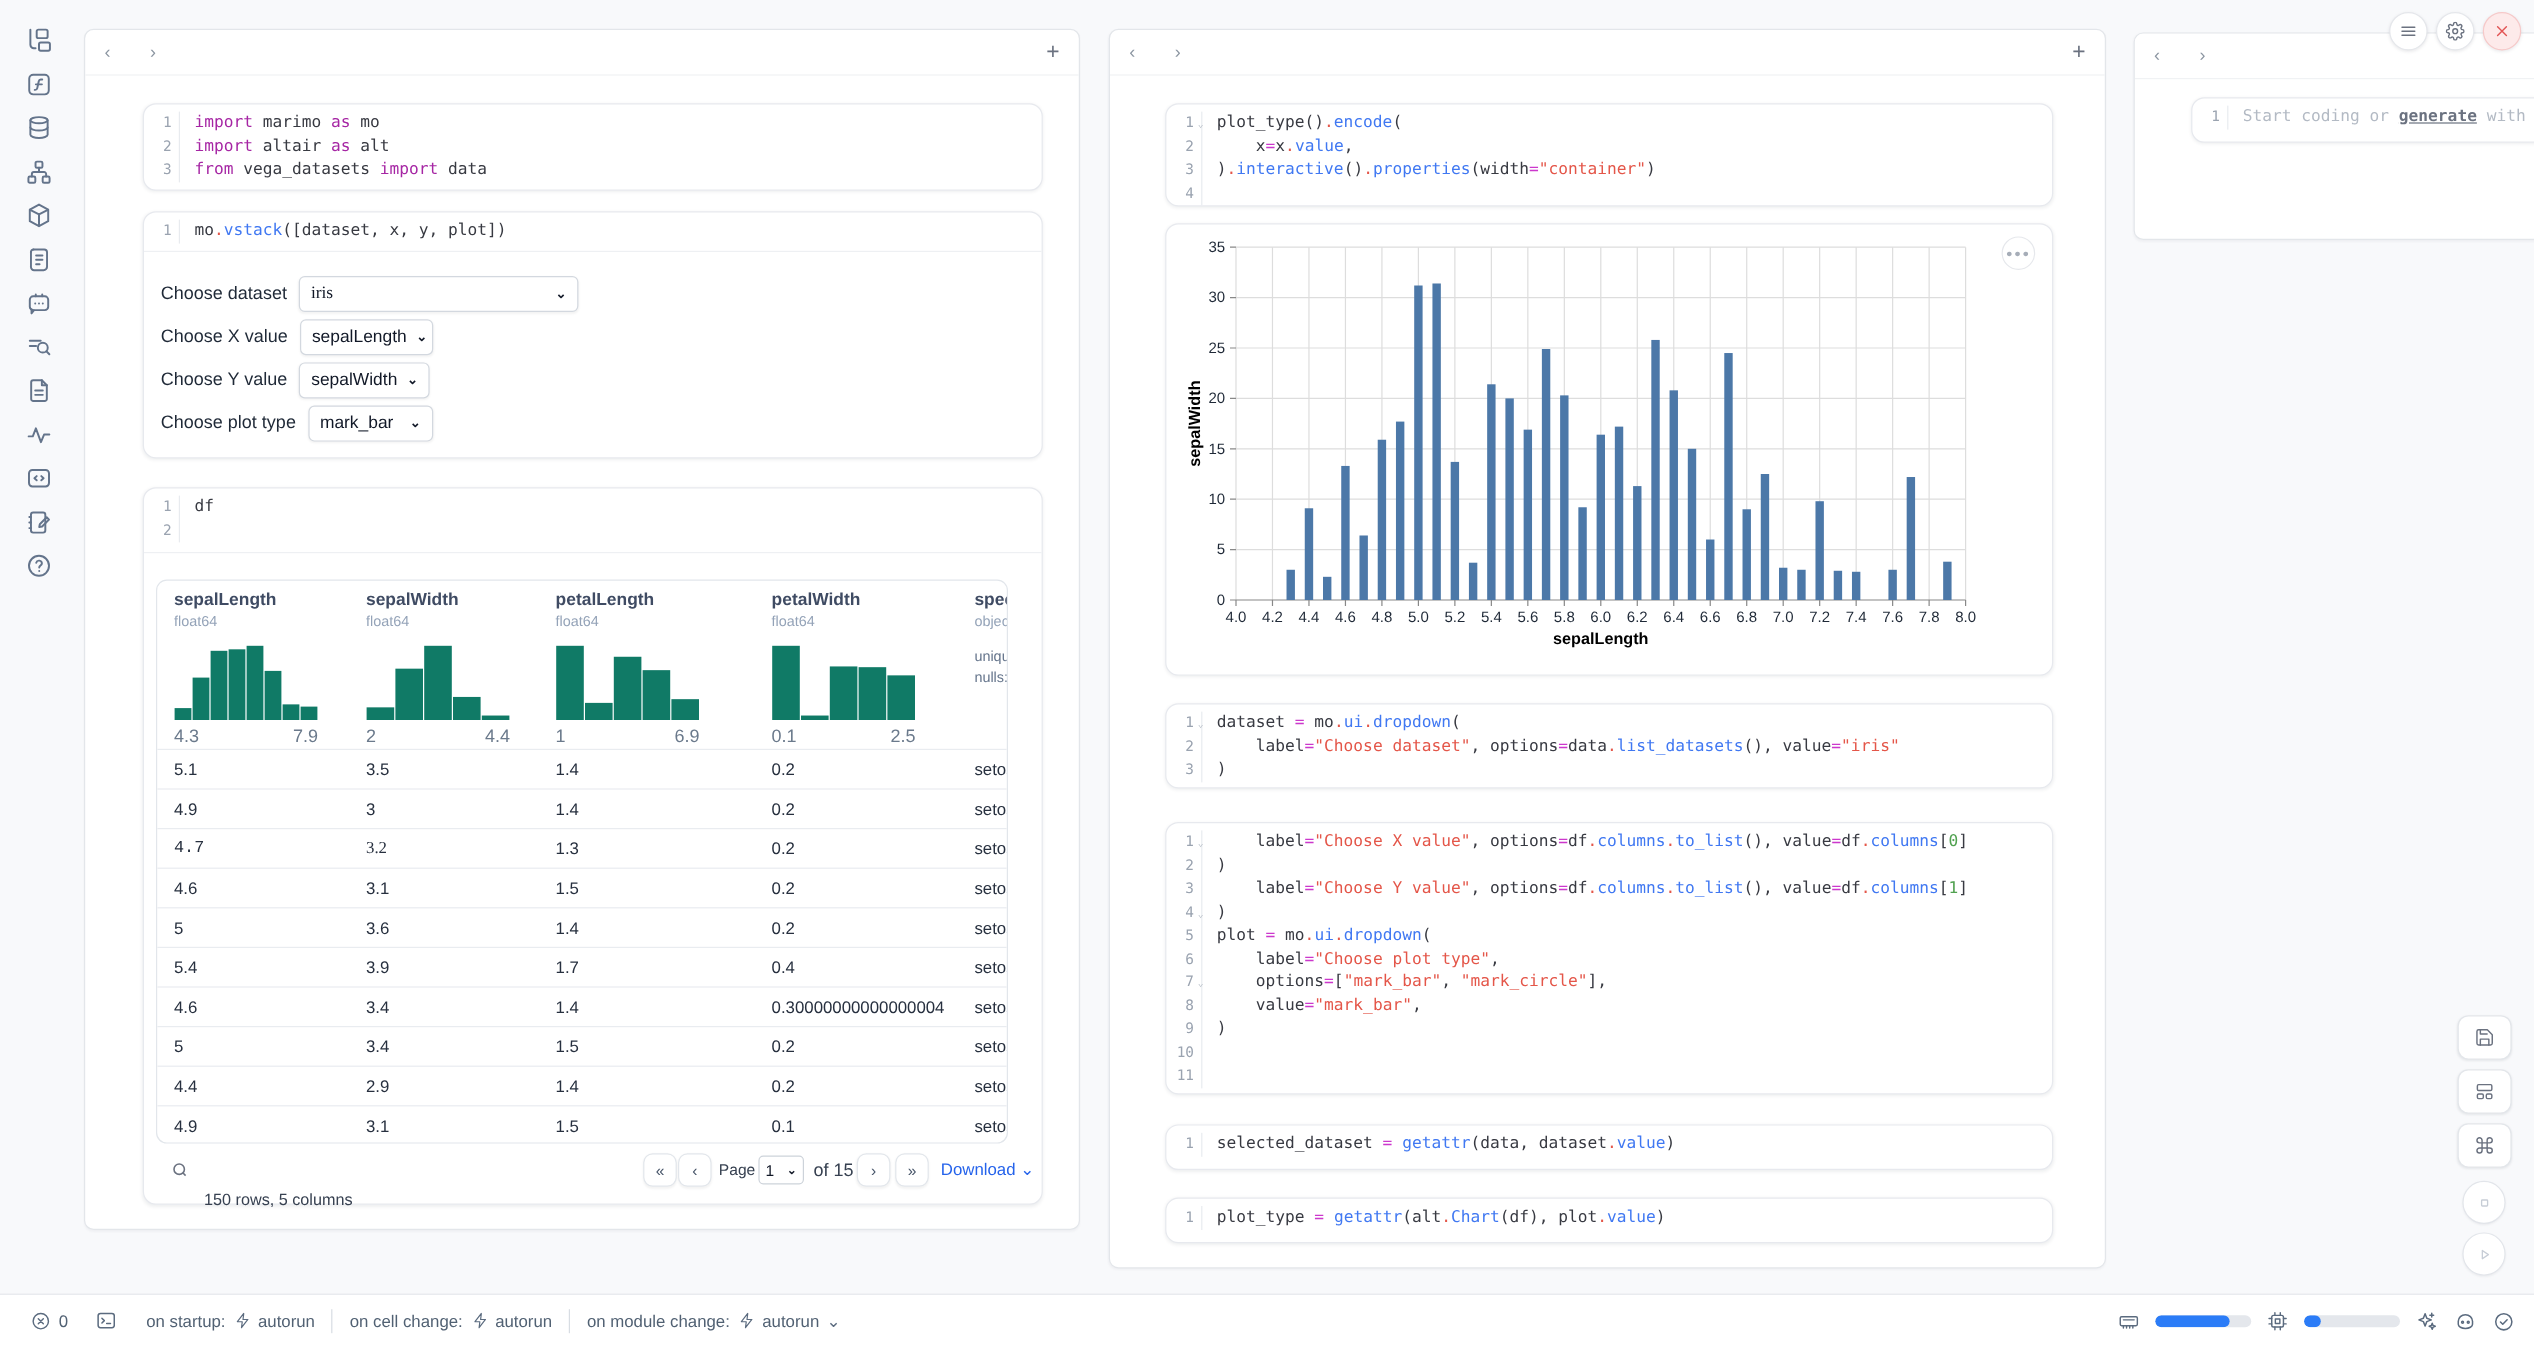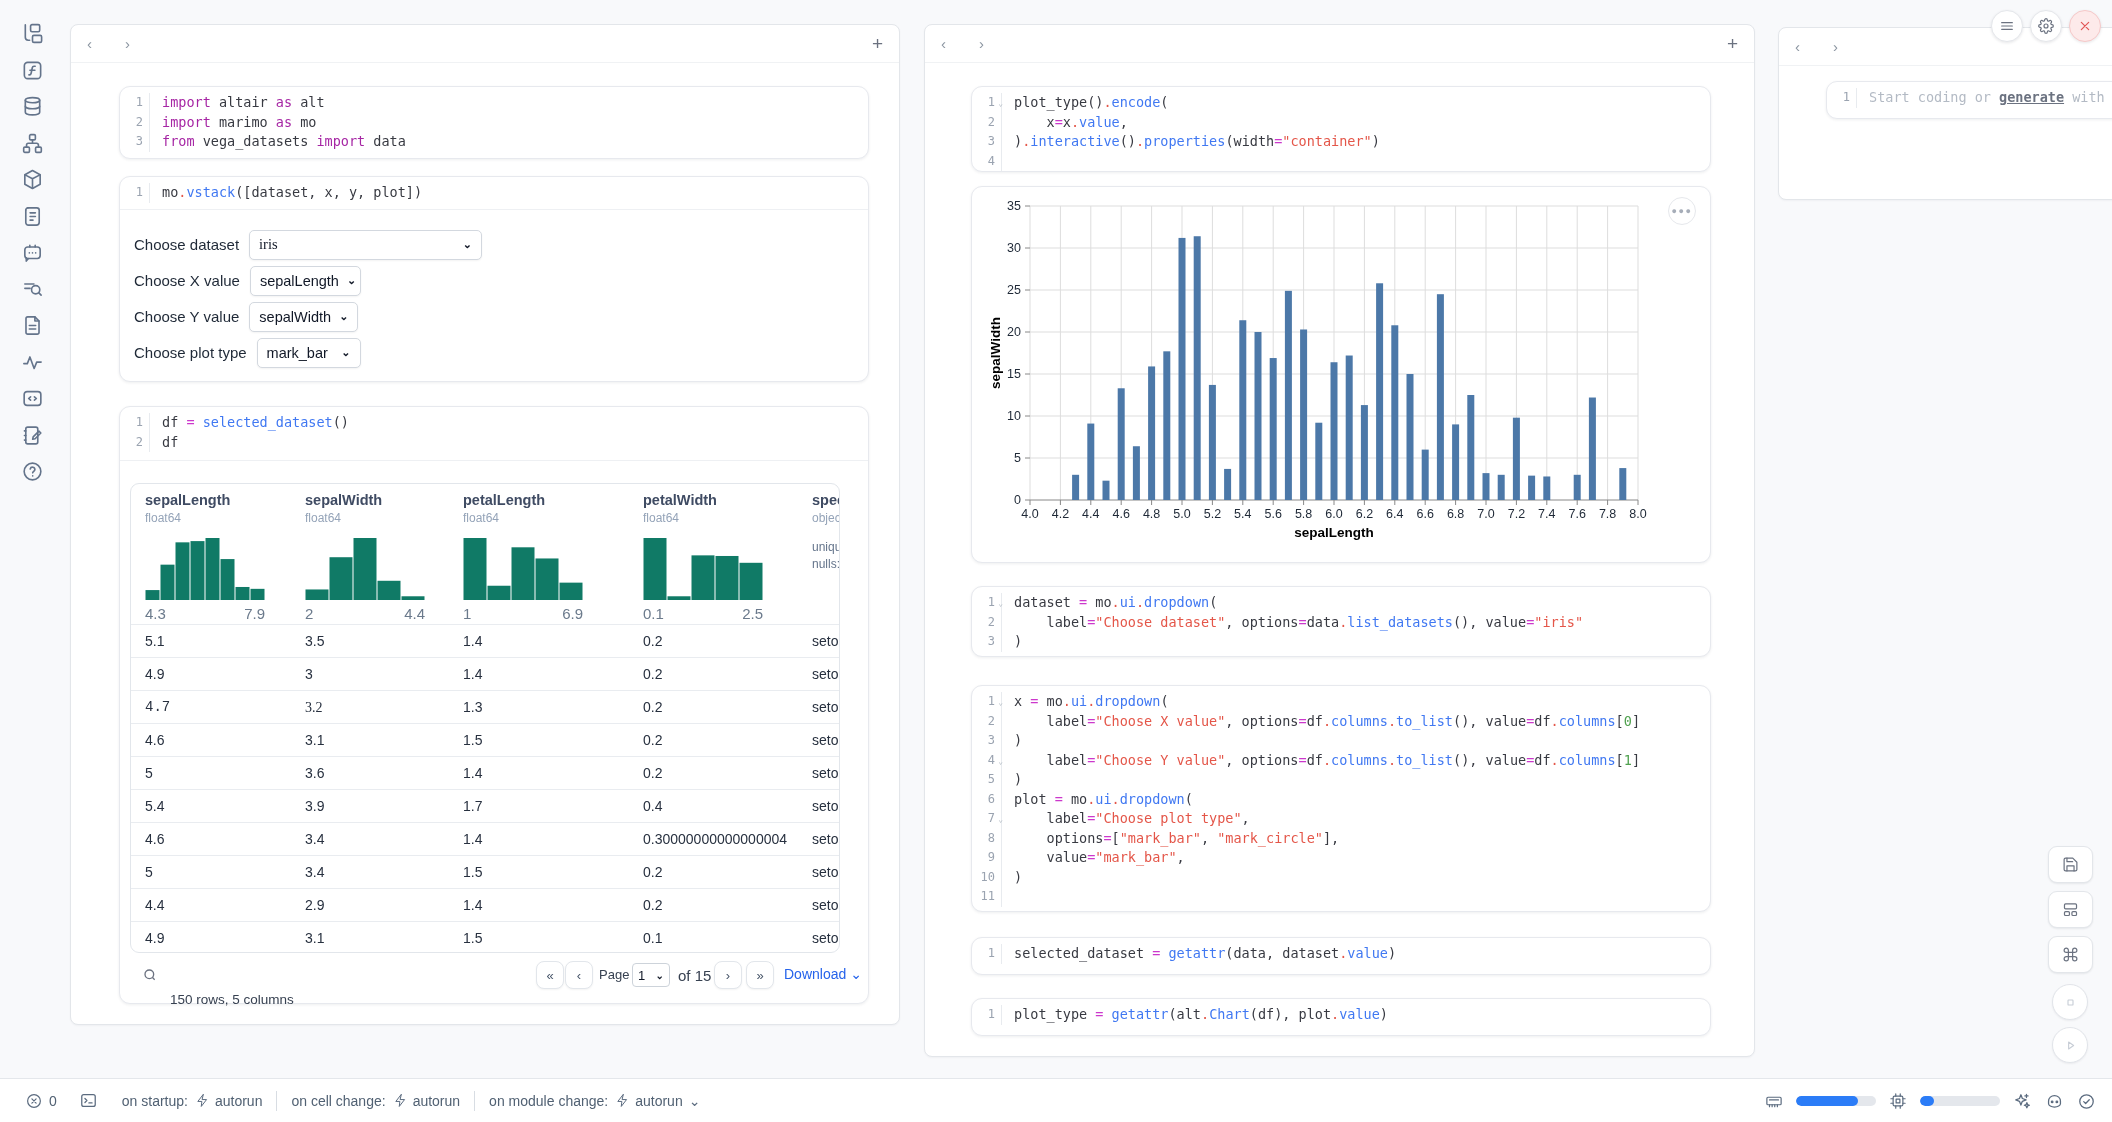--- a/index.html
+++ b/index.html
@@ -133,22 +133,22 @@
         <span class="plus">+</span>
       </div>
       <div class="cell" style="left: 48px; top: 61px; width: 750px;">
         <div class="codearea">
           <div class="gutter">
             <div class="gl">1</div>
             <div class="gl">2</div>
             <div class="gl">3</div>
           </div>
           <div class="lines">
+            <div class="cline"><span class="k">import</span> marimo <span class="k">as</span> mo</div>
             <div class="cline"><span class="k">import</span> altair <span class="k">as</span> alt</div>
-            <div class="cline"><span class="k">import</span> marimo <span class="k">as</span> mo</div>
             <div class="cline"><span class="k">from</span> vega_datasets <span class="k">import</span> data</div>
           </div>
         </div>
       </div>
       <div class="cell" style="left: 48px; top: 151px; width: 750px; height: 206px;">
         <div class="codearea">
           <div class="gutter">
             <div class="gl">1</div>
           </div>
           <div class="lines">
@@ -186,21 +186,20 @@
           </div>
         </div>
       </div>
       <div class="cell" style="left: 48px; top: 381px; width: 750px; height: 598px;">
         <div class="codearea">
           <div class="gutter">
             <div class="gl">1</div>
             <div class="gl">2</div>
           </div>
           <div class="lines">
-            <div class="cline">df <span class="eq">=</span> <span class="f">selected_dataset</span>()</div>
             <div class="cline">df</div>
           </div>
         </div>
         <div class="output" style="position: absolute; inset: 53px 0px 0px;">
           <div class="tablecard" style="left: 10px; top: 22px; width: 710px; height: 470px;">
             <div class="th-name" style="left: 14px; top: 8px;">sepalLength</div>
             <div class="th-type" style="left: 14px; top: 27px;">float64</div>
             <svg width="120" height="62" style="position: absolute; left: 14px; top: 54px;">
               <rect x="0.5" width="14" y="52.08" height="9.92" fill="#107a66"></rect>
               <rect x="15.5" width="14" y="26.660000000000004" height="35.339999999999996" fill="#107a66"></rect>
@@ -515,21 +514,20 @@
             <div class="gl">4<i class="fold">⌄</i></div>
             <div class="gl">5</div>
             <div class="gl">6</div>
             <div class="gl">7<i class="fold">⌄</i></div>
             <div class="gl">8</div>
             <div class="gl">9</div>
             <div class="gl">10</div>
             <div class="gl">11</div>
           </div>
           <div class="lines">
-            <div class="cline">x <span class="eq">=</span> mo<span class="d">.</span><span class="f">ui</span><span class="d">.</span><span class="f">dropdown</span>(</div>
             <div class="cline">    label<span class="eq">=</span><span class="s">"Choose X value"</span>, options<span class="eq">=</span>df<span class="d">.</span><span class="f">columns</span><span class="d">.</span><span class="f">to_list</span>(), value<span class="eq">=</span>df<span class="d">.</span><span class="f">columns</span>[<span class="n">0</span>]</div>
             <div class="cline">)</div>
             <div class="cline">    label<span class="eq">=</span><span class="s">"Choose Y value"</span>, options<span class="eq">=</span>df<span class="d">.</span><span class="f">columns</span><span class="d">.</span><span class="f">to_list</span>(), value<span class="eq">=</span>df<span class="d">.</span><span class="f">columns</span>[<span class="n">1</span>]</div>
             <div class="cline">)</div>
             <div class="cline">plot <span class="eq">=</span> mo<span class="d">.</span><span class="f">ui</span><span class="d">.</span><span class="f">dropdown</span>(</div>
             <div class="cline">    label<span class="eq">=</span><span class="s">"Choose plot type"</span>,</div>
             <div class="cline">    options<span class="eq">=</span>[<span class="s">"mark_bar"</span>, <span class="s">"mark_circle"</span>],</div>
             <div class="cline">    value<span class="eq">=</span><span class="s">"mark_bar"</span>,</div>
             <div class="cline">)</div>
           </div>

